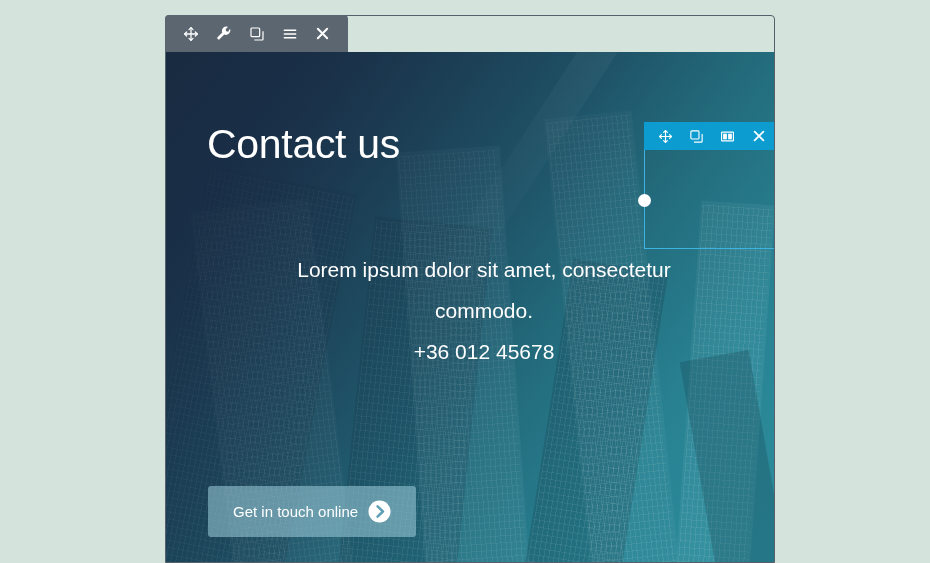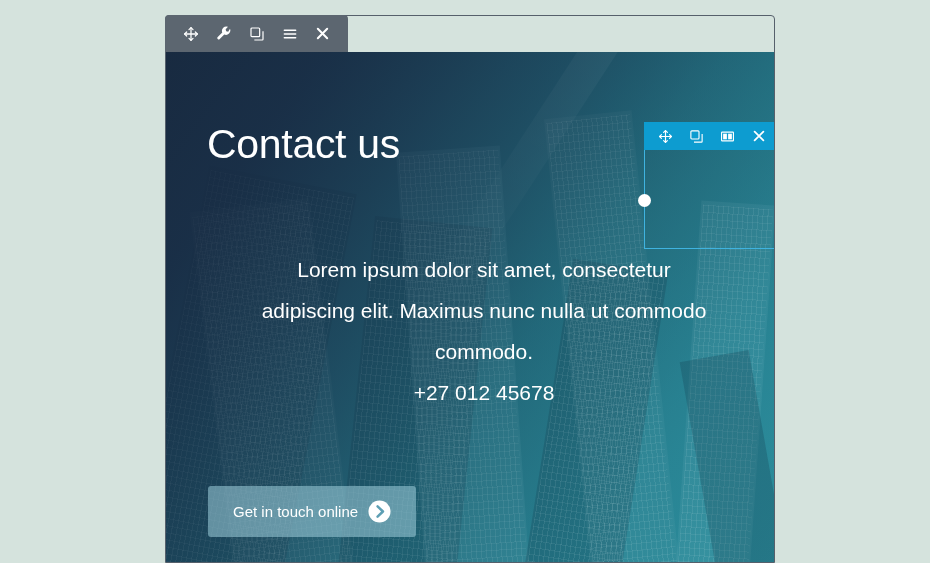--- a/index.html
+++ b/index.html
@@ -262,23 +262,22 @@
       <div style="position:absolute; left:330px; top:-40px; width:34px; height:340px; background:linear-gradient(to bottom, rgba(255,255,255,0.09), rgba(255,255,255,0)); transform:rotate(33deg);"></div>
 
       <div id="sky-overlay"></div>
 
       <div id="hero-content">
 
         <h1 id="hero-heading">Contact us</h1>
 
         <div id="hero-paragraph">
           <span class="pline">Lorem ipsum dolor sit amet, consectetur</span>
-          <span class="pline">adipiscing elit. Maximus nunc nulla ut commodo</span>
           <span class="pline">commodo.</span>
-          <span class="pline">+27 012 45678</span>
+          <span class="pline">+36 012 45678</span>
         </div>
 
         <button id="cta-button">
           <span id="cta-label">Get in touch online</span>
           <svg id="cta-arrow-icon" viewBox="0 0 24 24">
             <circle cx="12" cy="12" r="11.5" fill="#ffffff"></circle>
             <path d="M10 6.6 L15.6 12 L10 17.4" fill="none" stroke="#5d9fb4" stroke-width="2.6" stroke-linecap="round" stroke-linejoin="round"></path>
           </svg>
         </button>
 

